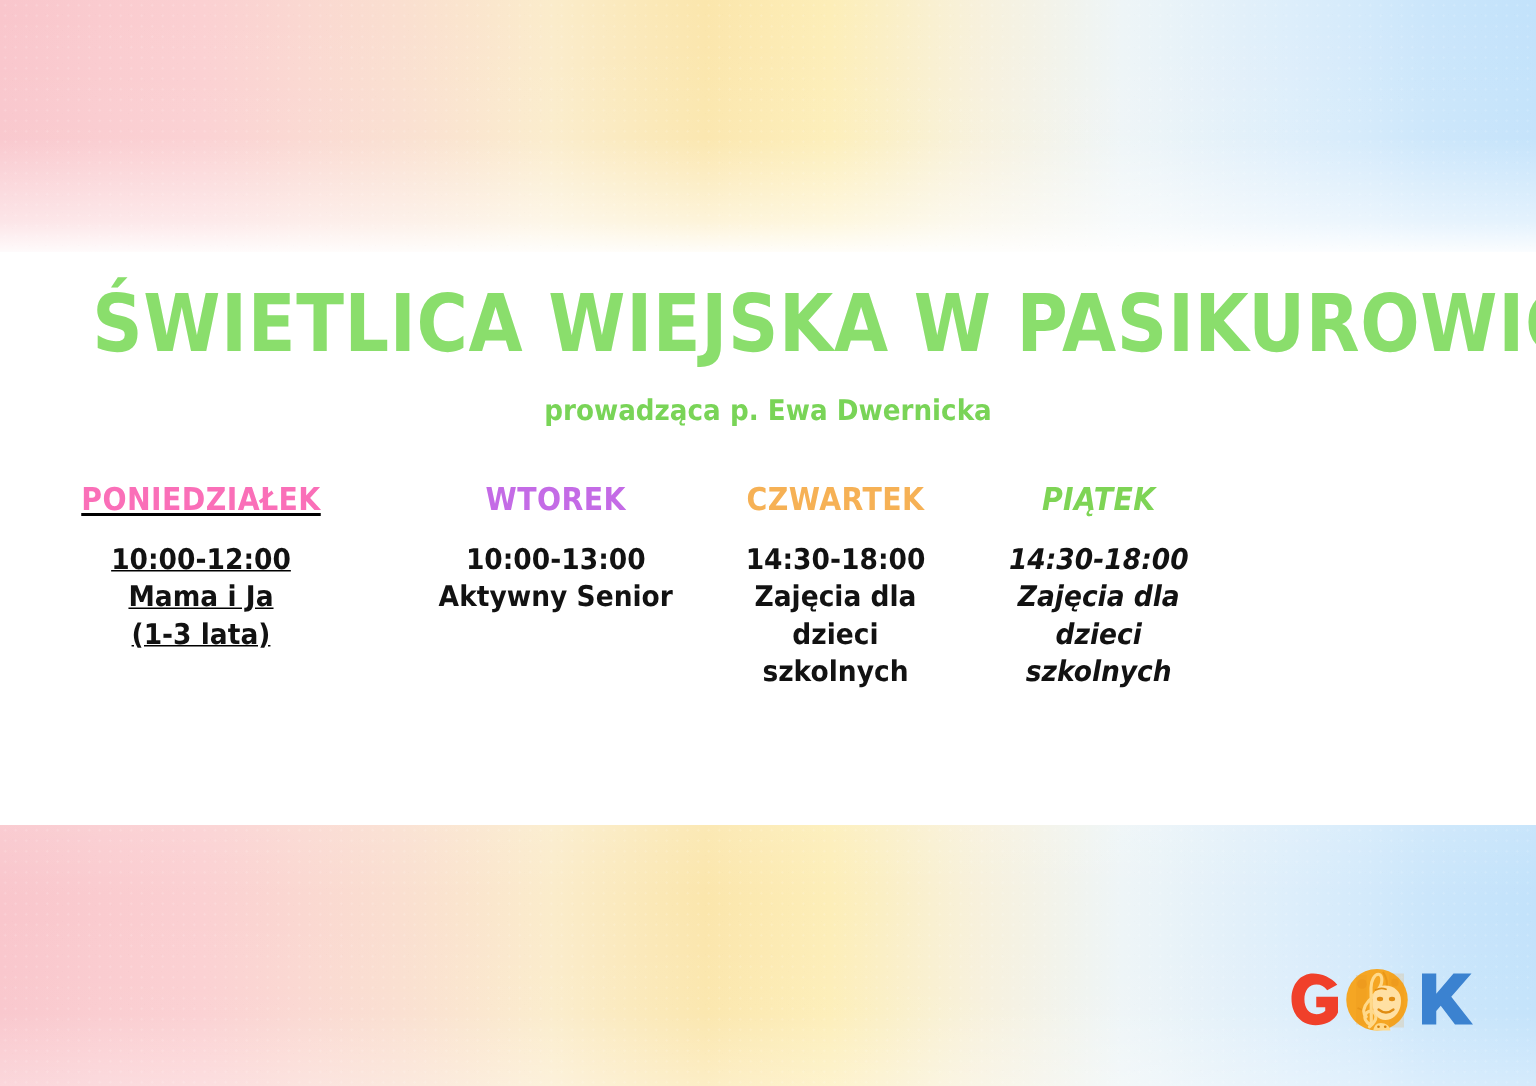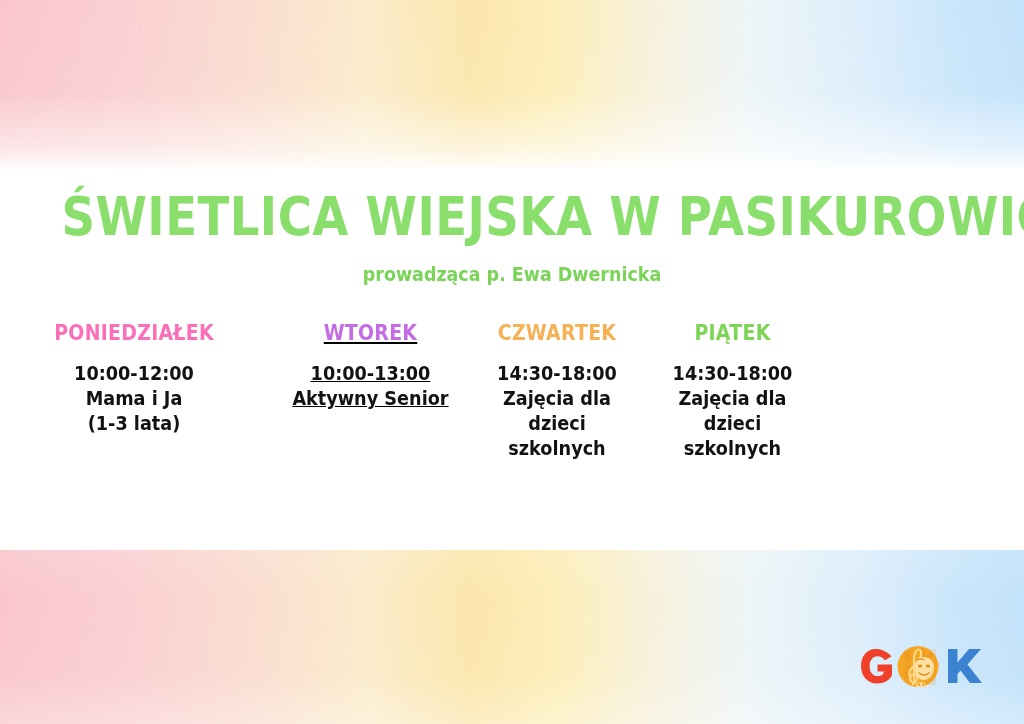--- a/index.html
+++ b/index.html
@@ -136,25 +136,25 @@
     display: flex;
     align-items: flex-start;
     justify-content: flex-start;
   }
 
   .day-col {
     box-sizing: border-box;
     text-align: center;
     padding: 0 6px;
   }
-  .day-col.c0 { width: 268px; }
-  .day-col.c1 { width: 205px; text-decoration: underline; }
+  .day-col.c0 { width: 268px; text-decoration: underline; }
+  .day-col.c1 { width: 205px; }
   .day-col.c2 { width: 200px; }
   .day-col.c3 { width: 168px; }
-  .day-col.c4 { width: 183px; }
+  .day-col.c4 { width: 183px; font-style: italic; }
 
   .day-name {
     font-family: "DejaVu Sans", "Liberation Sans", sans-serif;
     font-weight: bold;
     font-size: 21px;
     line-height: 1.0;
     letter-spacing: 0.3px;
     transform: scaleX(0.90);
     white-space: nowrap;
     margin: 0 0 17px 0;

